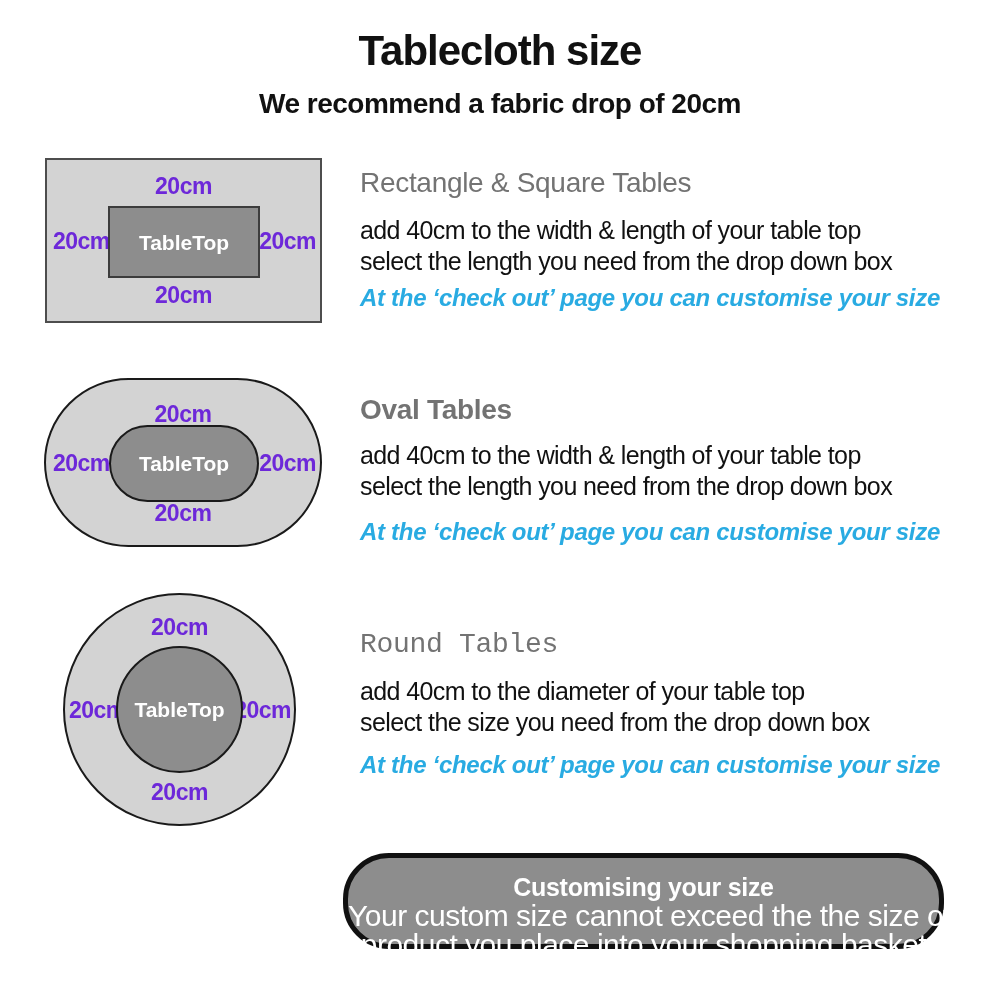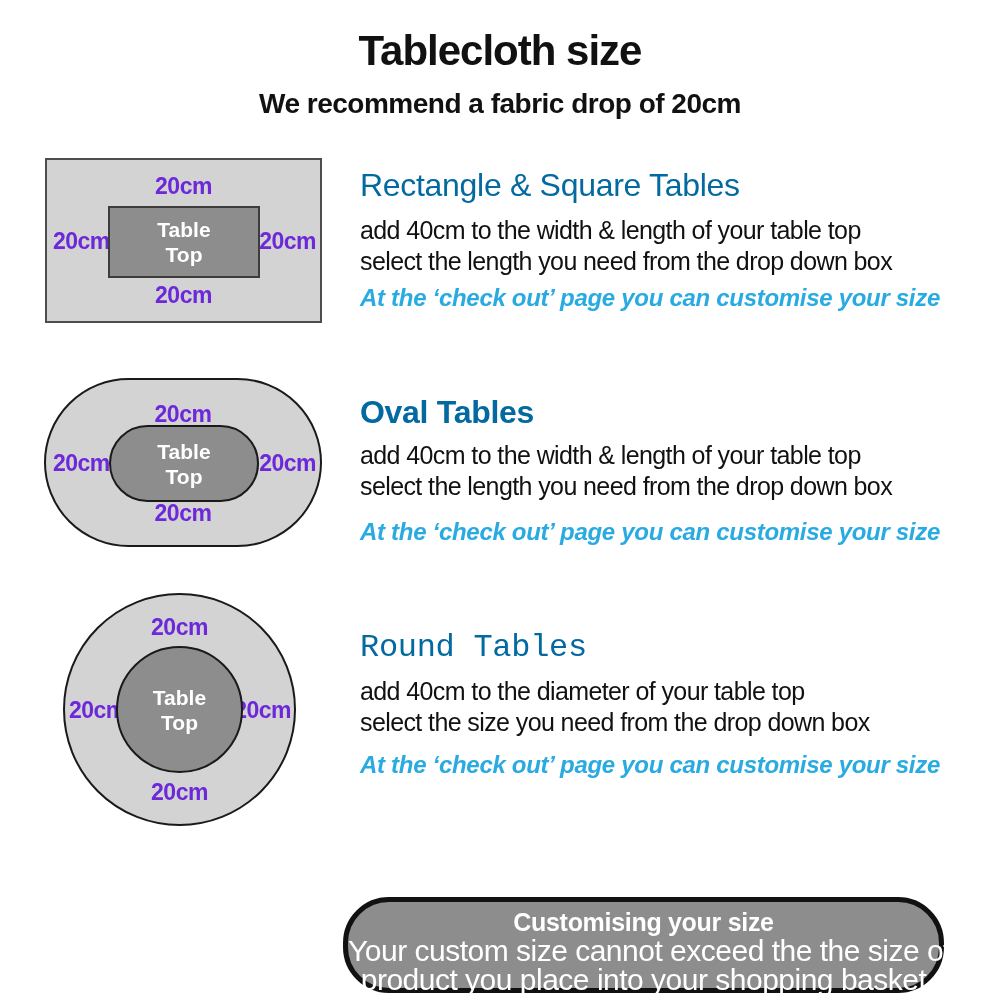--- a/index.html
+++ b/index.html
@@ -24,21 +24,21 @@
     position: absolute; font-size: 23px; font-weight: bold; color: #6d28d9;
     letter-spacing: -0.5px; white-space: nowrap;
   }
   .dim-top    { left: 0; right: 0; text-align: center; }
   .dim-bottom { left: 0; right: 0; text-align: center; }
   .dim-left   { top: 50%; transform: translateY(-50%); }
   .dim-right  { top: 50%; transform: translateY(-50%); }
 
   .tabletop {
     position: absolute; background: #8d8d8d; color: #ffffff;
-    display: flex; flex-direction: column; align-items: center; justify-content: center;
+    display: flex; flex-direction: row; align-items: center; justify-content: center;
     font-size: 21px; font-weight: bold; line-height: 25px; text-align: center;
   }
 
   .rect-outer { left: 45px; top: 158px; width: 277px; height: 165px; border: 2px solid #4d4d4d; }
   .rect-inner { left: 61px; top: 46px; width: 152px; height: 72px; border: 2px solid #3c3c3c; }
   .rect-outer .dim-top    { top: 13px; }
   .rect-outer .dim-bottom { bottom: 12px; }
   .rect-outer .dim-left   { left: 6px; }
   .rect-outer .dim-right  { right: 4px; }
 
@@ -51,22 +51,22 @@
 
   .round-outer { left: 63px; top: 593px; width: 233px; height: 233px; border: 2px solid #1a1a1a; border-radius: 50%; }
   .round-inner { left: 51px; top: 51px; width: 127px; height: 127px; border: 2px solid #1a1a1a; border-radius: 50%; }
   .round-outer .dim-top    { top: 19px; }
   .round-outer .dim-bottom { bottom: 18px; }
   .round-outer .dim-left   { left: 4px; }
   .round-outer .dim-right  { right: 3px; }
 
   
   .section-heading {
-    position: absolute; left: 360px; font-size: 32px; font-weight: normal;
-    letter-spacing: -0.3px; color: #0369a1; white-space: nowrap;
+    position: absolute; left: 360px; font-size: 28px; font-weight: normal;
+    letter-spacing: -0.3px; color: #737373; white-space: nowrap;
   }
   .section-body {
     position: absolute; left: 360px; font-size: 25px; line-height: 31px;
     letter-spacing: -0.6px; color: #111; white-space: nowrap;
   }
   .section-note {
     position: absolute; left: 360px; font-size: 24px; font-weight: bold; font-style: italic;
     letter-spacing: -0.3px; color: #29abe2; white-space: nowrap;
   }
 
@@ -79,21 +79,21 @@
   .s2-note    { top: 518px; }
 
   .s3-heading { top: 629px; font-family: Liberation Mono, monospace; }
   .s3-body    { top: 676px; }
   .s3-note    { top: 751px; }
 
   
   .footer-box {
     position: absolute; left: 343px; top: 853px; width: 601px; height: 96px;
     background: #8d8d8d; border: 5px solid #111111; border-radius: 46px;
-    color: #ffffff; text-align: center; padding-top: 6px; margin-top: 44px;
+    color: #ffffff; text-align: center; padding-top: 15px;
   }
   .footer-heading { font-size: 25px; font-weight: bold; line-height: 28px; letter-spacing: -0.3px; }
   .footer-line { font-size: 30px; line-height: 29px; letter-spacing: -0.5px; white-space: nowrap; }
 </style>
 </head>
 <body>
 
 <div class="canvas">
 
   <div class="page-title">Tablecloth size</div>

